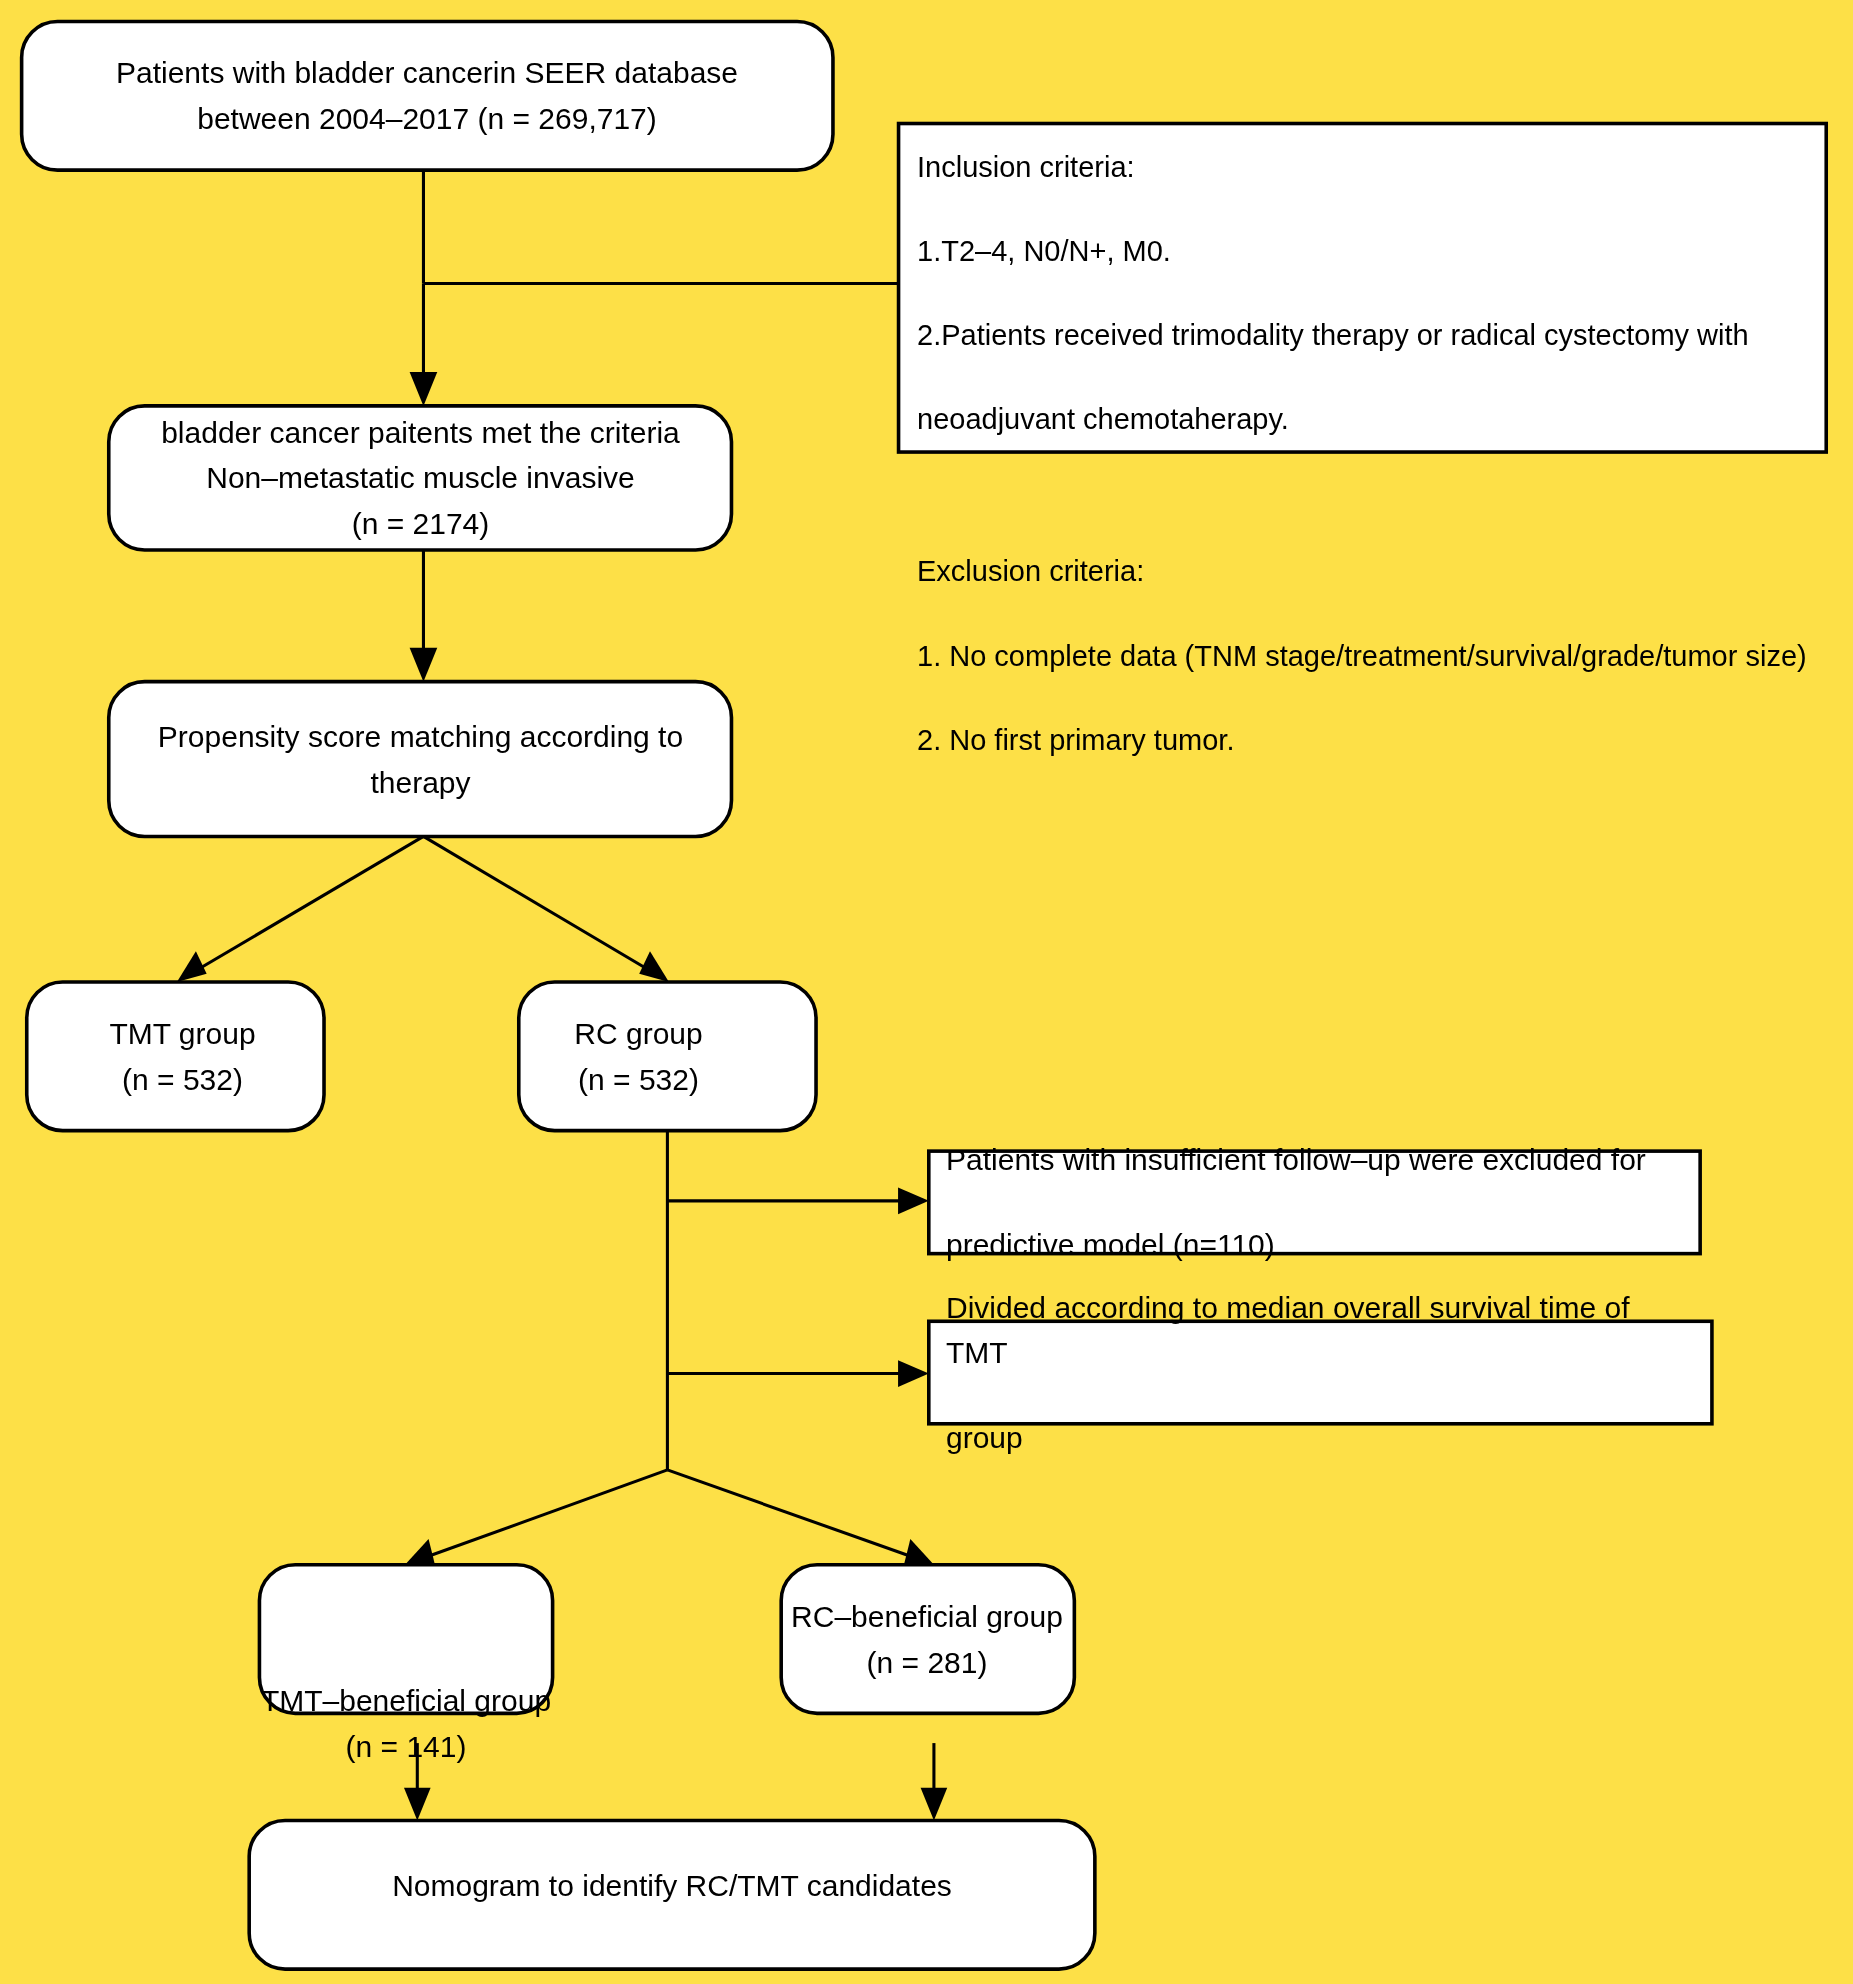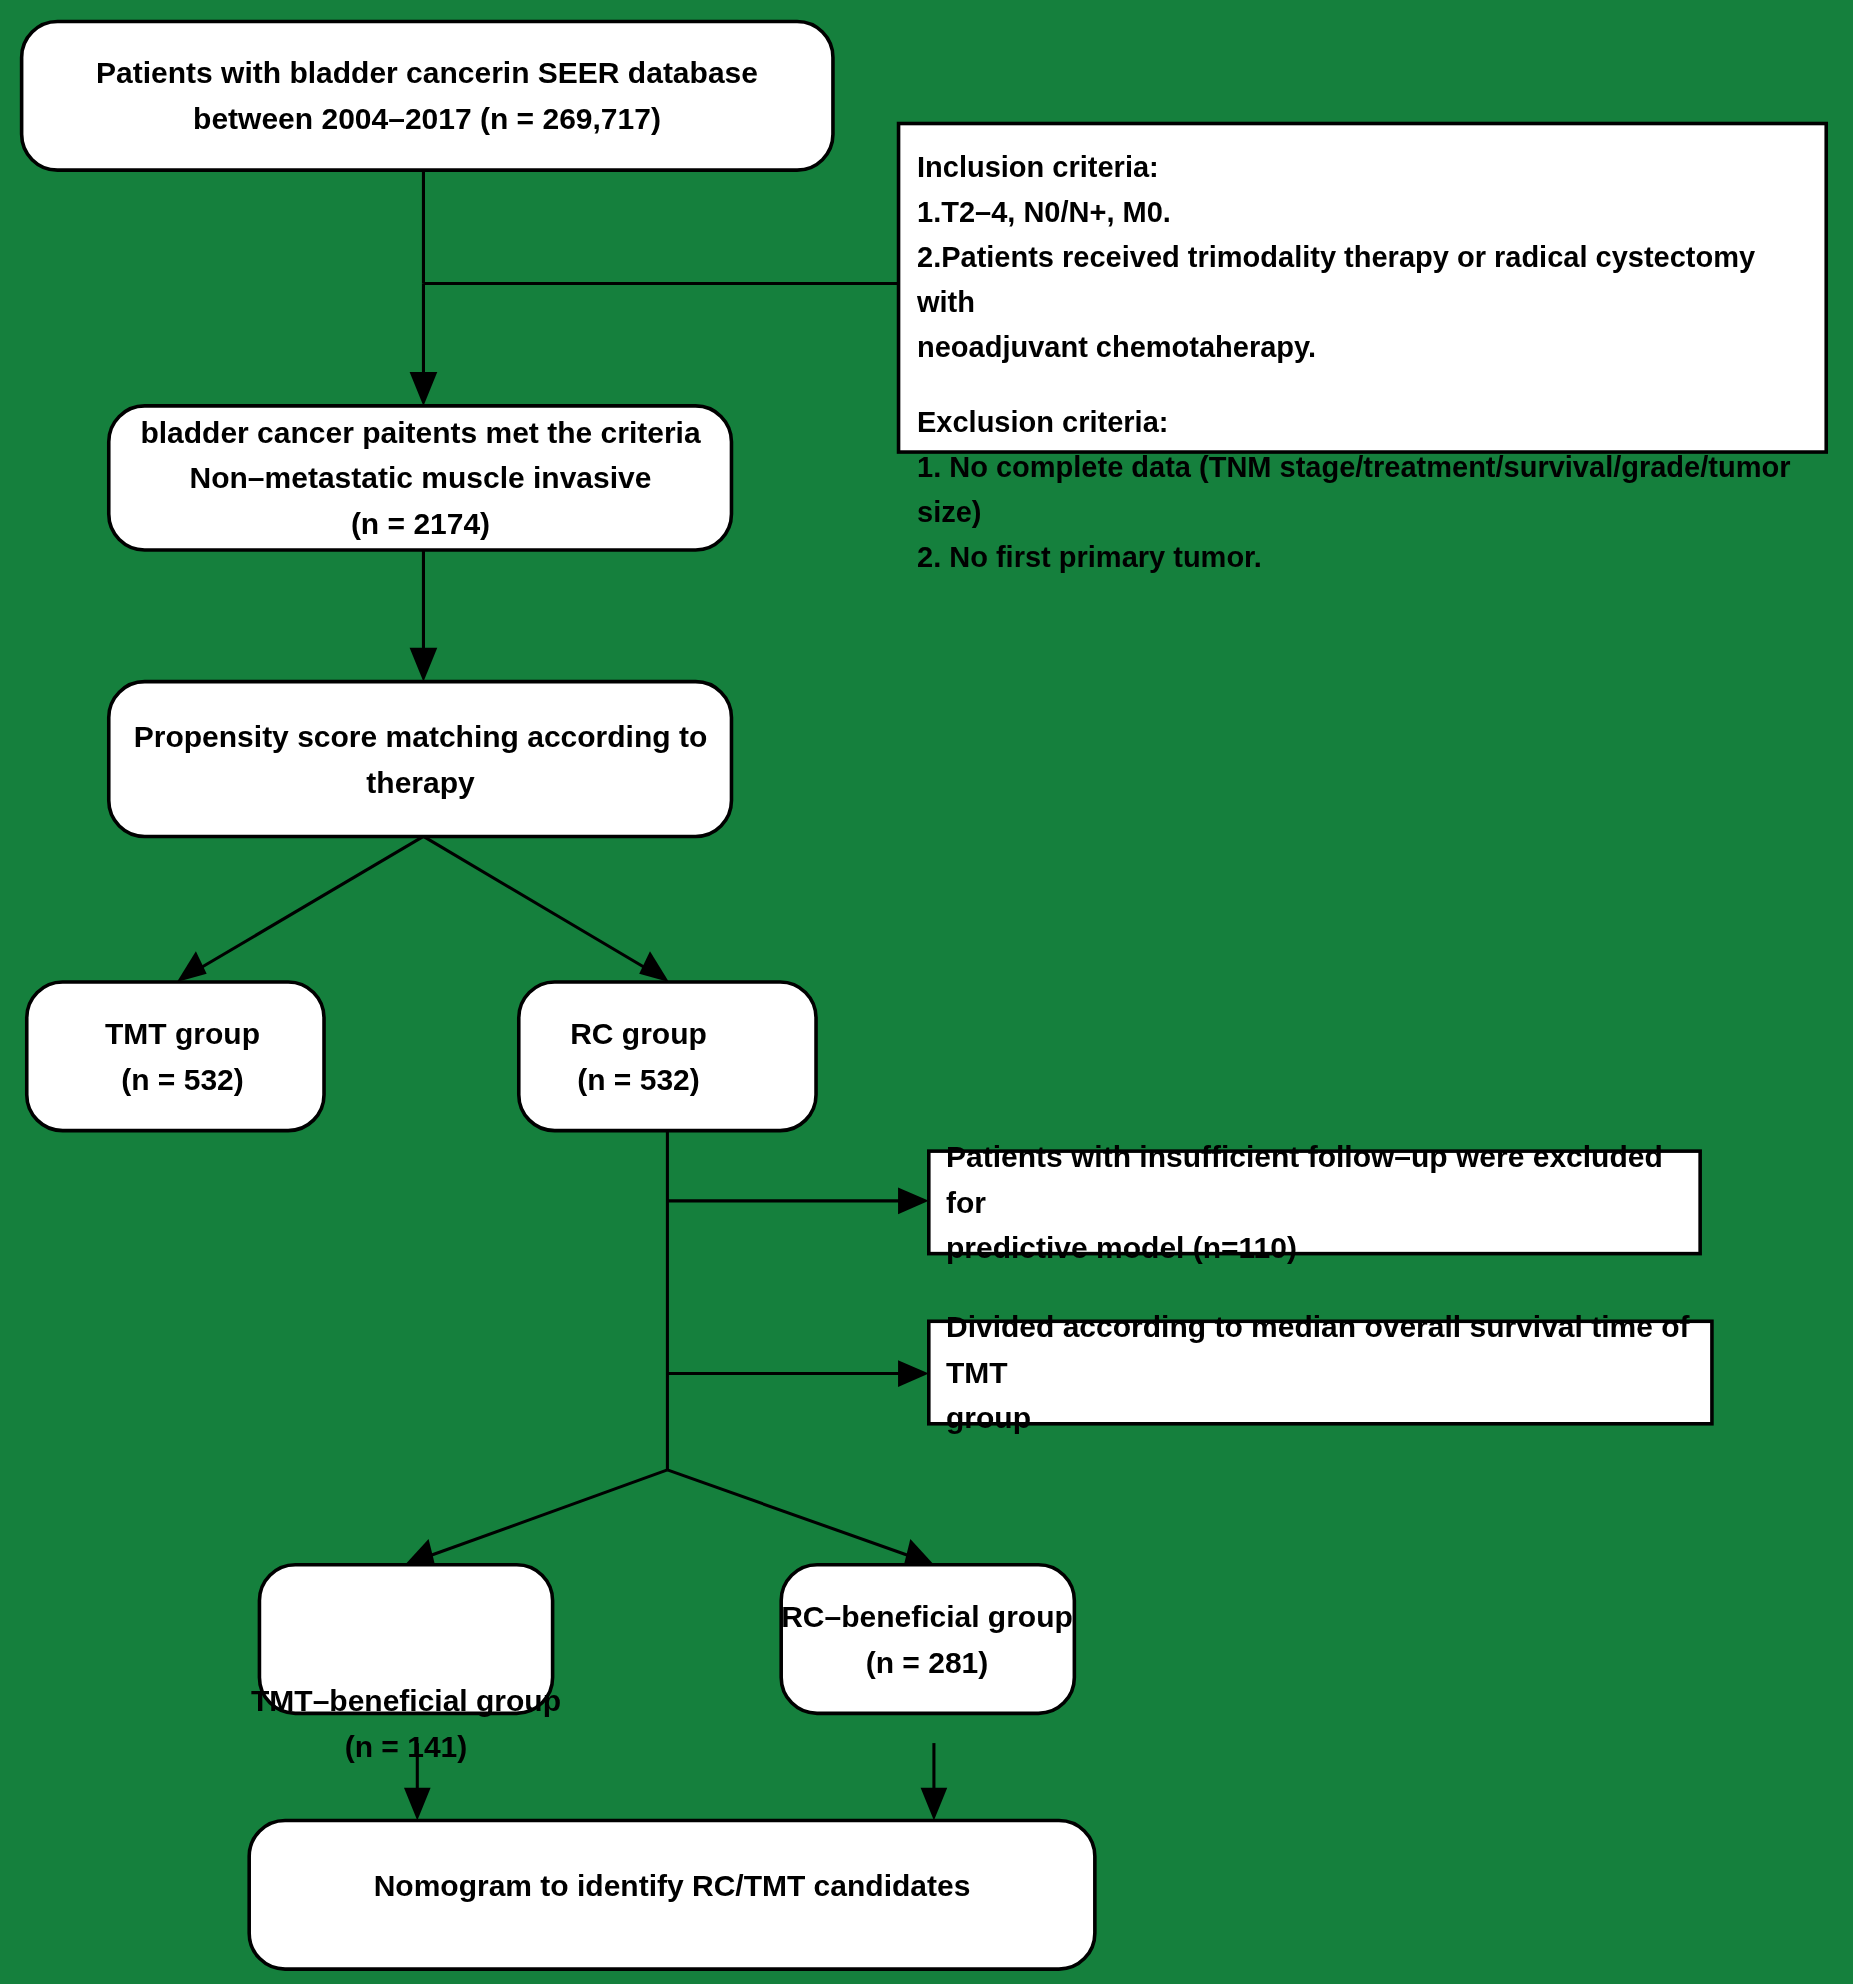--- a/index.html
+++ b/index.html
@@ -7,23 +7,22 @@
     padding: 0;
     background: #ffffff;
   }
   body {
     font-family: "Liberation Sans", sans-serif;
   }
   #flow-root {
     position: relative;
     width: 1854px;
     height: 1985px;
-    background: #15803d;
+    background: #fde047;
     overflow: hidden;
-    font-weight: bold;
   }
   svg#flow-svg {
     position: absolute;
     top: 0;
     left: 0;
     width: 1854px;
     height: 1985px;
     display: block;
   }
   .node-shape {
@@ -55,20 +54,21 @@
     color: #000000;
     font-family: "Liberation Sans", sans-serif;
     font-size: 30px;
     line-height: 1.52;
     white-space: pre-line;
     pointer-events: none;
   }
   .node-label.align-left {
     align-items: flex-start;
     text-align: left;
+    gap: 39px;
   }
   .node-label .ln { display: block; }
   .criteria-text {
     font-size: 29px;
     line-height: 1.56;
   }
 </style>
 </head>
 <body>
 

